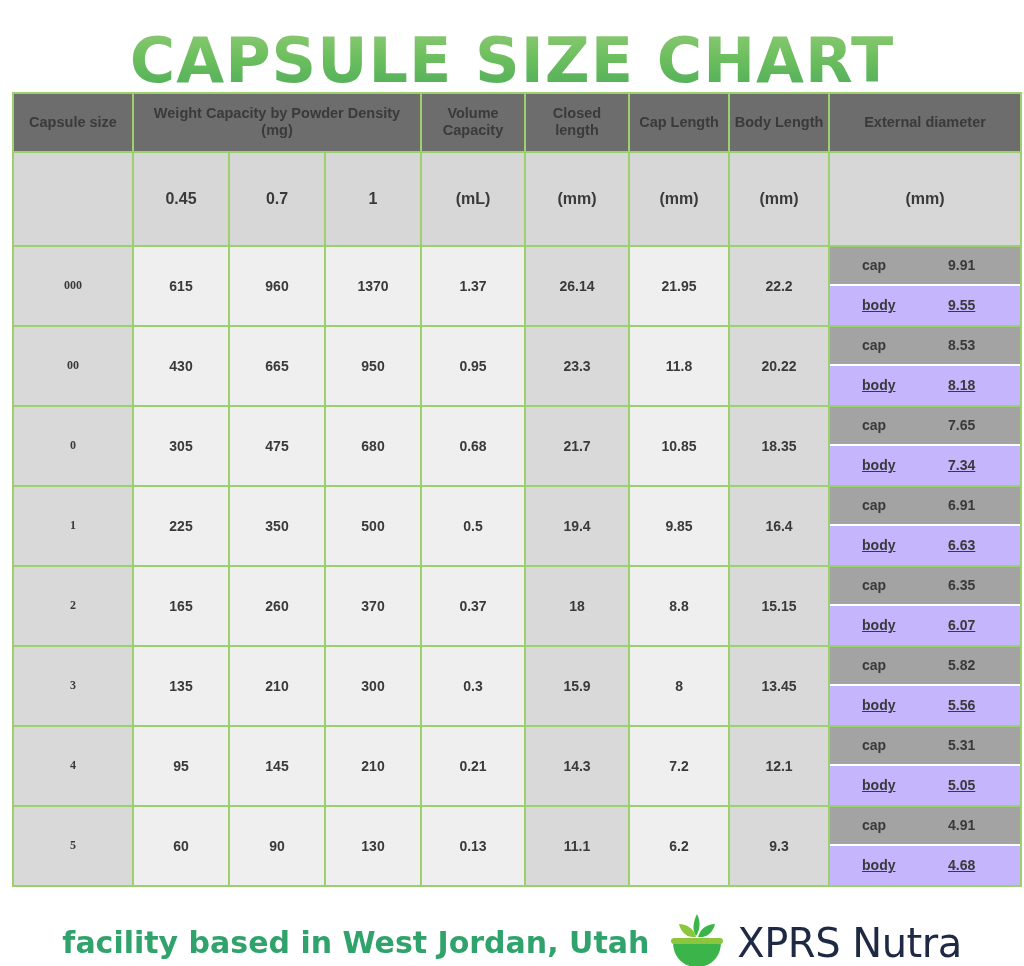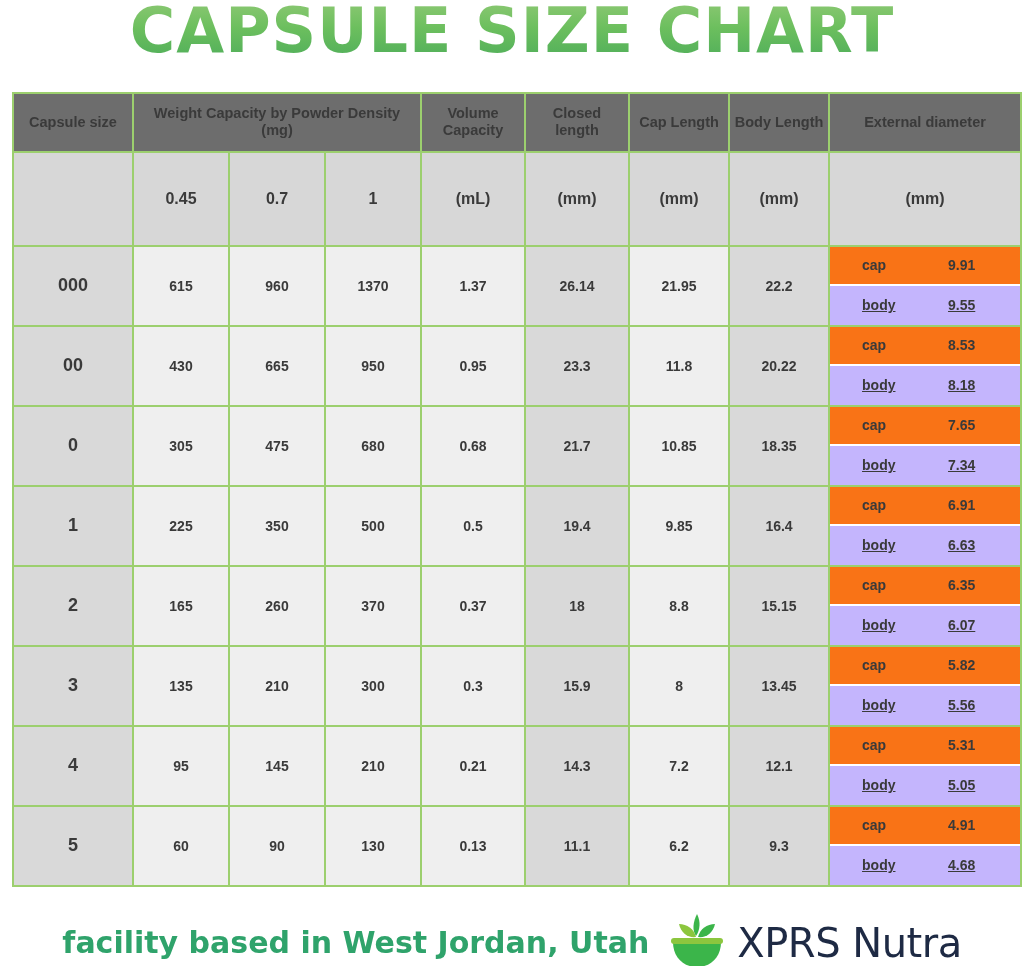--- a/index.html
+++ b/index.html
@@ -12,21 +12,21 @@
     height: 966px;
     font-family: "Liberation Sans", sans-serif;
     color: #333;
     overflow: hidden;
   }
 
   
   .title-wrap {
     height: 92px;
     display: flex;
-    align-items: flex-start;
+    align-items: flex-end;
     justify-content: center;
   }
   .title {
     font-size: 62px;
     font-weight: bold;
     letter-spacing: 1px;
     line-height: 1;
     background: linear-gradient(180deg, #8cc873 0%, #6cbf5e 45%, #4fae5a 100%);
     -webkit-background-clip: text;
     background-clip: text;
@@ -66,42 +66,42 @@
     background: #d7d7d7;
     font-size: 16px;
     padding: 7px 4px;
   }
   tbody td {
     padding: 0;
     height: 78px;
   }
   td.shade-a { background: #d9d9d9; }
   td.shade-b { background: #efefef; }
-  td.size-col { font-size: 18px; }
+  td.size-col { font-size: 12px; font-family: Liberation Serif, serif; }
 
   
   td.ext-cell {
     padding: 0;
     background: transparent;
     border: 2px solid #9ccf6e;
   }
   .ext-split {
     display: flex;
     flex-direction: column;
     height: 100%;
   }
   .ext-row {
     flex: 1 1 50%;
     display: flex;
     align-items: center;
     justify-content: space-between;
     padding: 0 26px 0 32px;
     box-sizing: border-box;
   }
-  .ext-row.top { background: #f97316; border-bottom: 2px solid #ffffff; }
+  .ext-row.top { background: #a3a3a3; border-bottom: 2px solid #ffffff; }
   .ext-row.bot { background: #c4b5fd; text-decoration: underline; }
   .ext-label { font-size: 14px; font-weight: bold; }
   .ext-val { font-size: 14px; font-weight: bold; min-width: 46px; text-align: left; }
 
   
   .footer {
     display: flex;
     align-items: center;
     justify-content: center;
     gap: 18px;

